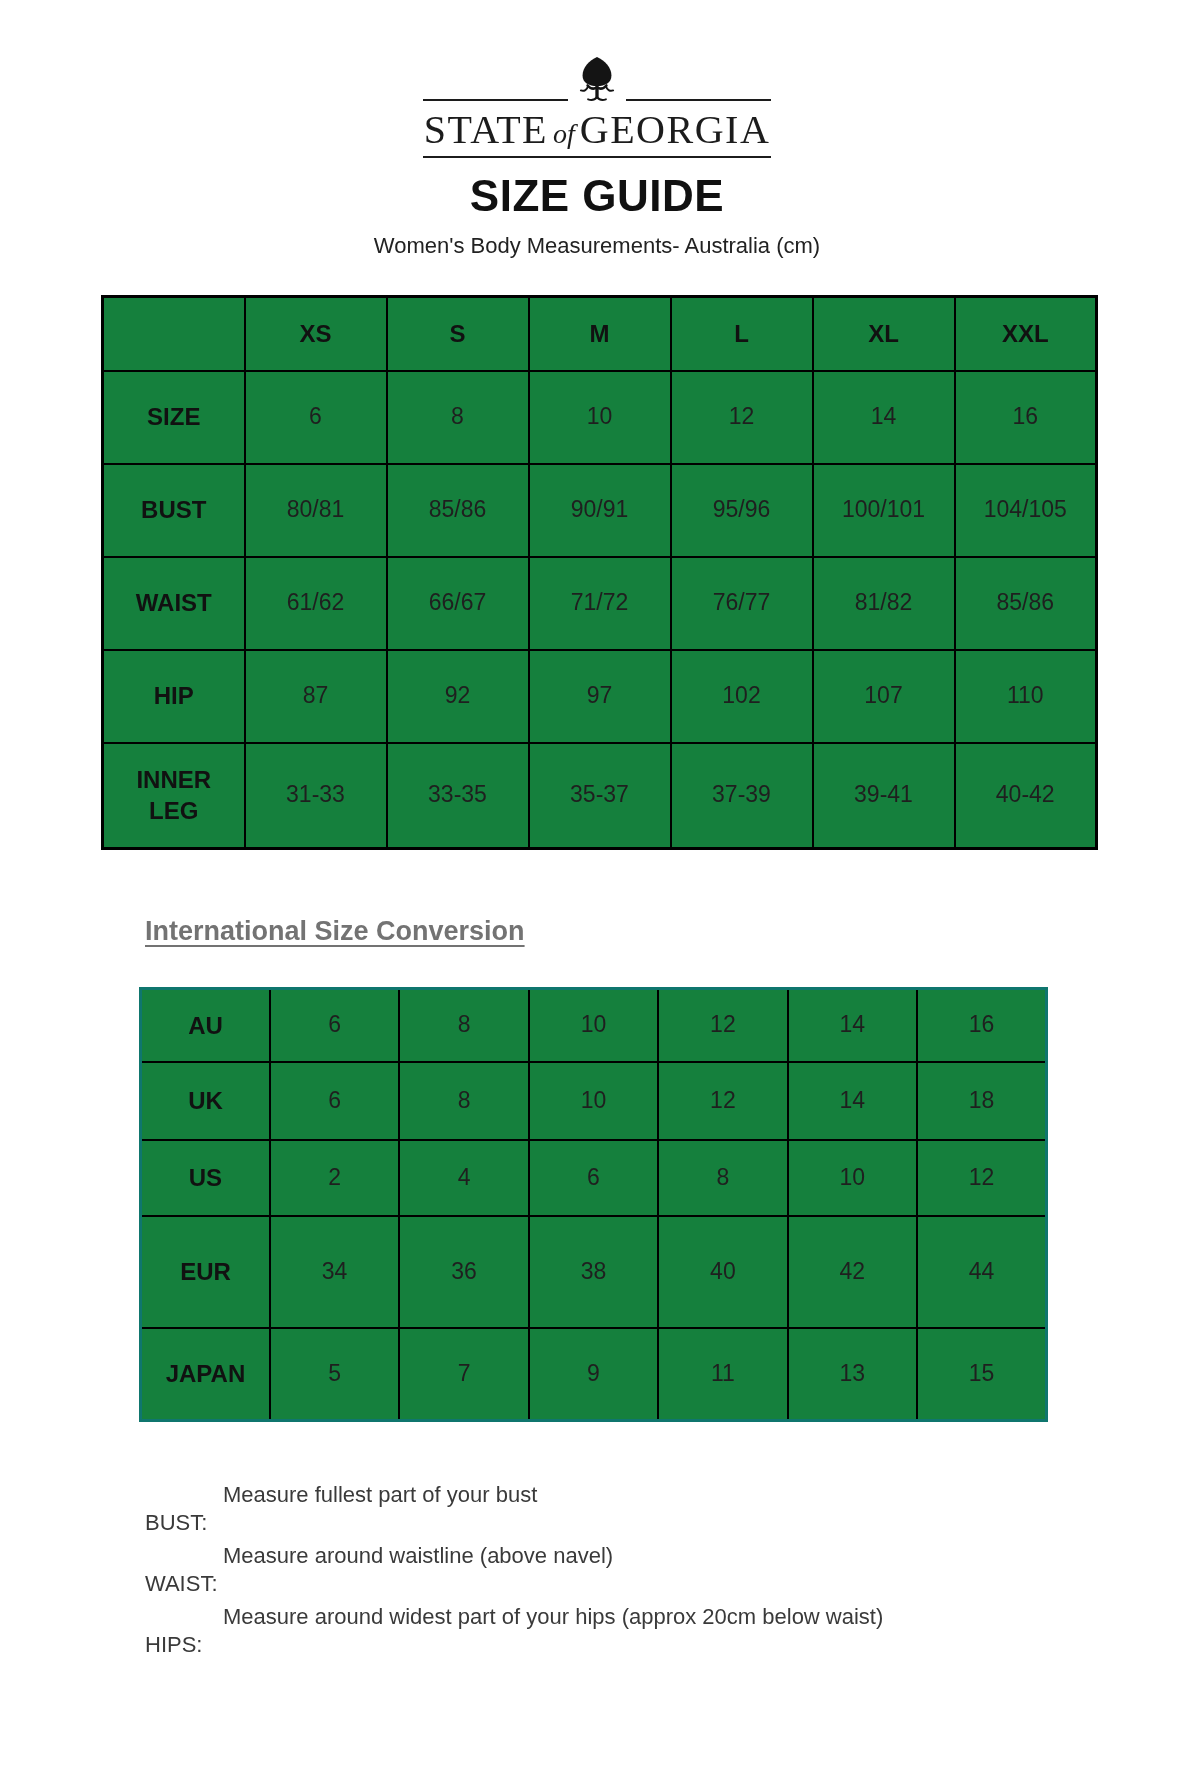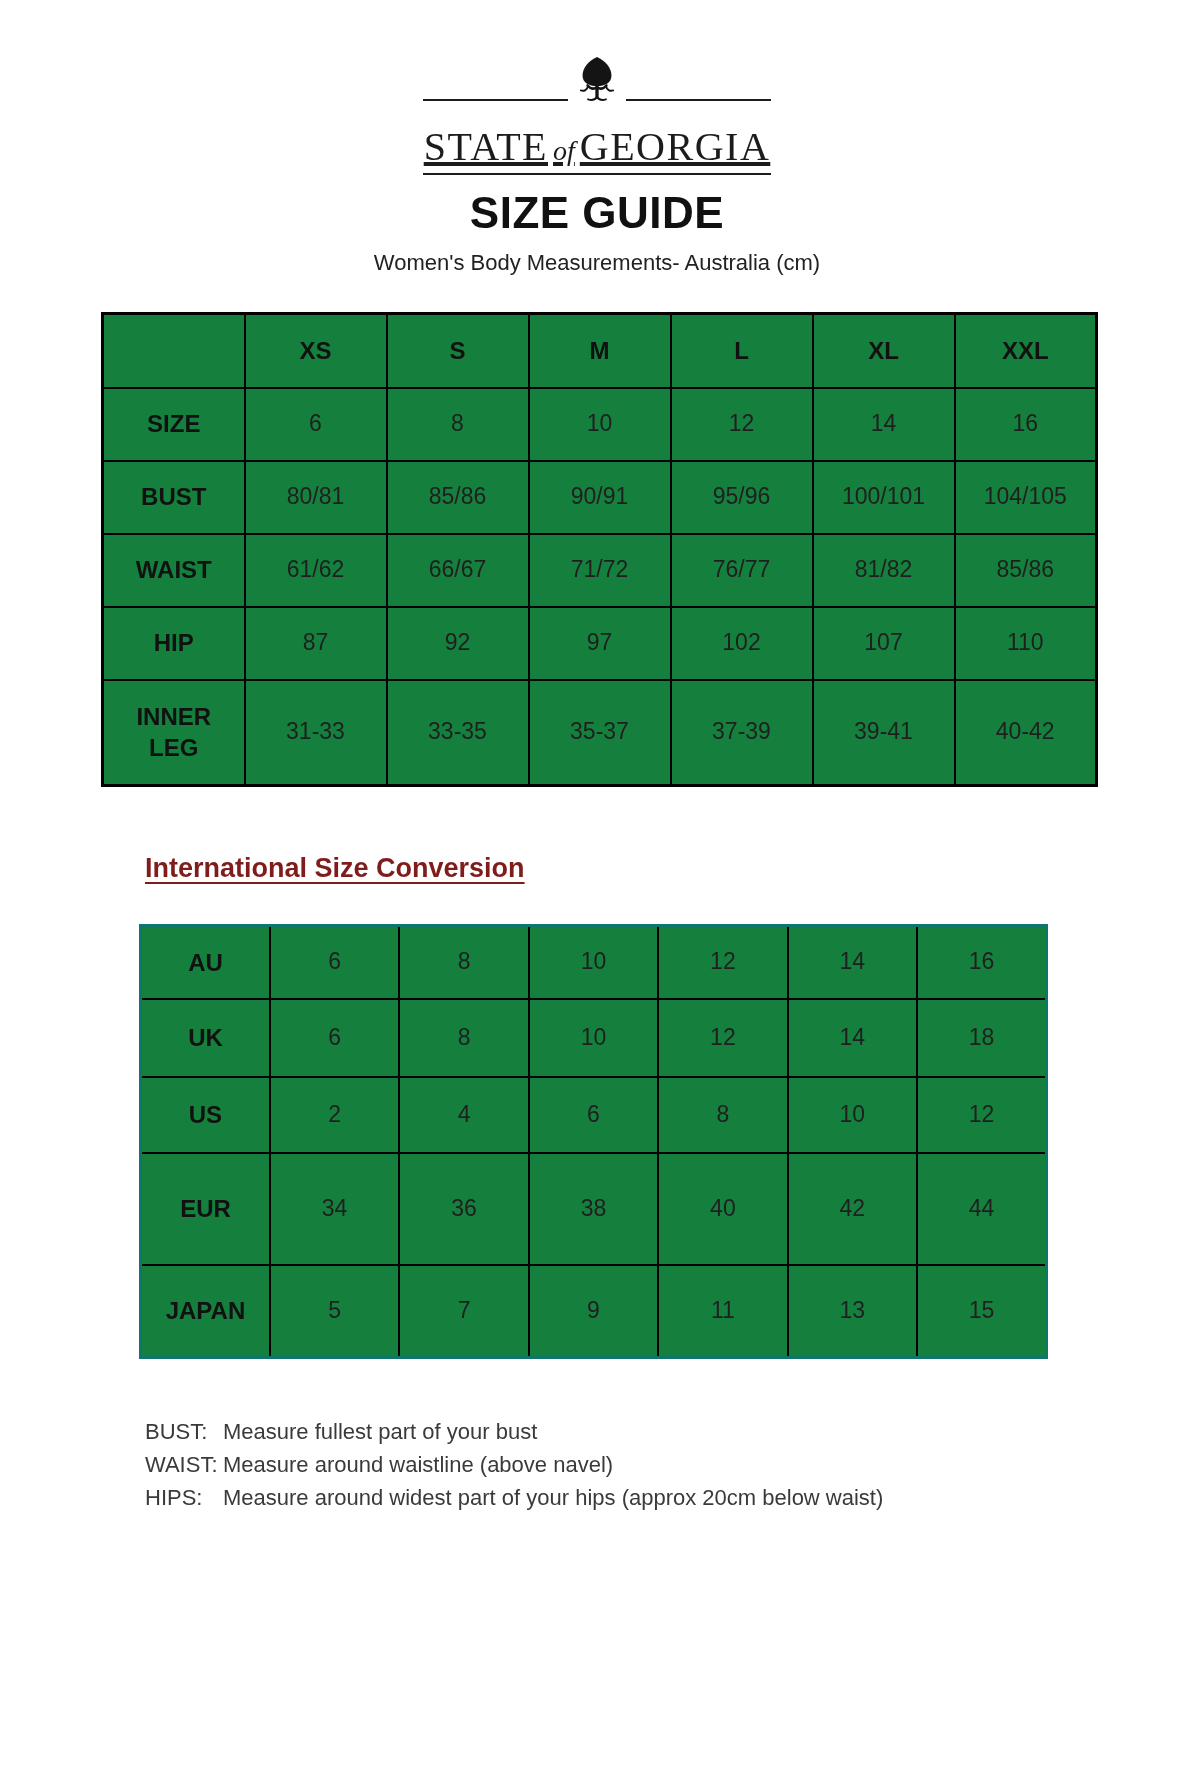--- a/index.html
+++ b/index.html
@@ -14,23 +14,22 @@
 
   
   .header { padding-top:56px; text-align:center; }
   .logo { width:348px; margin:0 auto; }
   .logo-top { display:flex; align-items:flex-end; }
   .logo-rule { flex:1; height:2px; background:#1c1c1c; margin-bottom:5px; }
   .tree { width:58px; height:50px; flex:0 0 auto; }
   .wordmark {
     font-family:"Liberation Serif", serif;
     font-size:40px; letter-spacing:1.5px;
-    color:#1c1c1c; line-height:1.1; margin-top:19px;
+    color:#1c1c1c; line-height:1.1; margin-top:2px;
     white-space:nowrap;
-    text-decoration:underline;
   }
   .wordmark .of {
     font-style:italic; font-size:28px;
     letter-spacing:0; margin:0 5px;
   }
   .logo-bottom-rule { height:2px; background:#1c1c1c; margin-top:4px; }
 
   .page-title {
     margin-top:13px;
     font-size:44px; font-weight:bold; letter-spacing:0.5px;
@@ -47,48 +46,48 @@
     padding:0 8px; line-height:1.3;
   }
   th { font-weight:bold; font-size:24px; color:#111; }
 
   
   .measurement-table {
     margin:36px 0 0 101px;
     width:997px;
     border:3px solid #000;
   }
-  .measurement-table tr          { height:73px; }
+  .measurement-table tr          { height:93px; }
   .measurement-table tr.hdr      { height:74px; }
   .measurement-table tr.tall     { height:106px; }
   .measurement-table th span.wrapcap { display:inline-block; max-width:90px; }
 
   
   .conversion-heading {
     margin:66px 0 0 145px;
-    font-size:27px; font-weight:bold; color:#7f1d1d;
+    font-size:27px; font-weight:bold; color:#737373;
     text-decoration:underline;
     text-decoration-thickness:2px;
     text-underline-offset:5px;
   }
   .conversion-table {
     margin:40px 0 0 139px;
     width:909px;
     border:3px solid #0f766e;
   }
   .conversion-table tr:nth-child(1) { height:73px; }
   .conversion-table tr:nth-child(2) { height:78px; }
   .conversion-table tr:nth-child(3) { height:76px;margin-left:28px; }
   .conversion-table tr:nth-child(4) { height:112px; }
   .conversion-table tr:nth-child(5) { height:93px; }
 
   
   .notes { margin:56px 0 0 145px; font-size:22px; color:#3a3a3a; }
   .note-row { display:flex; line-height:33px; }
-  .note-label { width:78px; flex:0 0 auto; }
+  .note-label { width:78px; flex:0 0 auto;margin-top:28px; }
   .note-text { flex:1; }
 </style>
 </head>
 <body>
 
 <div class="page">
 
   <div class="header">
     <div class="logo">
       <div class="logo-top">

